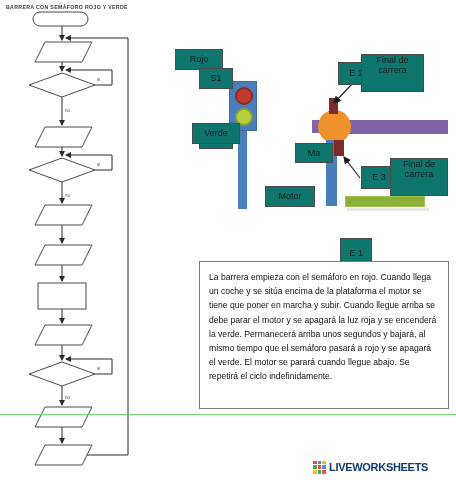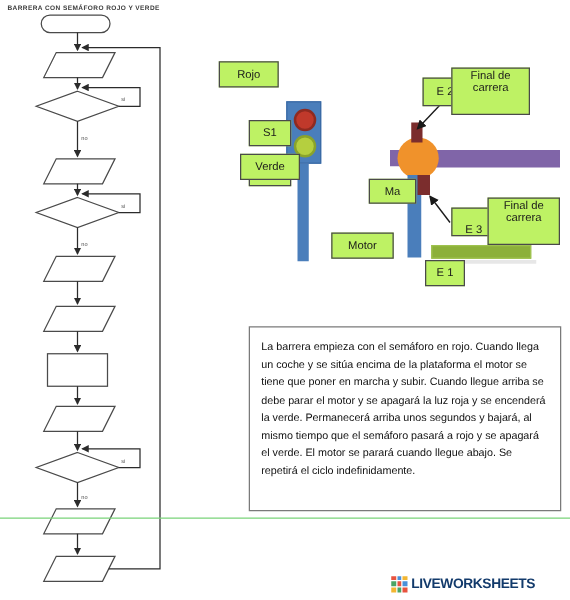--- a/index.html
+++ b/index.html
@@ -25,21 +25,21 @@
 
   
   .greenline{
     position:absolute;left:0;top:414px;width:456px;height:1px;
     background:#7ad47a;
   }
 
   
   .box{
     position:absolute;
-    background:#bef264;
+    background:#0f766e;
     border:1px solid #4a4a4a;
     color:#1a1a1a;
     display:flex;align-items:center;justify-content:center;
     font-size:9px;
     box-sizing:border-box;
     line-height:1.15;
   }
   .box.two-line{flex-direction:column;justify-content:flex-start;}
   .box.two-line span{display:block;}
 
@@ -213,21 +213,21 @@
         <path d="M0,0 L7,3.5 L0,7 z" fill="#1a1a1a"></path>
       </marker>
     </defs>
     <line x1="352" y1="84" x2="334" y2="103" stroke="#1a1a1a" stroke-width="1.1" marker-end="url(#ah2)"></line>
     <line x1="360" y1="178" x2="344" y2="157" stroke="#1a1a1a" stroke-width="1.1" marker-end="url(#ah2)"></line>
   </svg>
 
   <div class="box" style="left:175px;top:49px;width:48px;height:21px;">
     <span>Rojo</span>
   </div>
-  <div class="box" style="left:199px;top:68px;width:34px;height:21px;margin-top:28px;">
+  <div class="box" style="left:199px;top:68px;width:34px;height:21px;">
     <span>S1</span>
   </div>
   <div class="box" style="left:199px;top:105px;width:34px;height:21px;margin-top:23px;">
     <span>S2</span>
   </div>
   <div class="box" style="left:192px;top:123px;width:48px;height:21px;">
     <span>Verde</span>
   </div>
 
   <div class="box" style="left:338px;top:62px;width:36px;height:23px;">
@@ -238,29 +238,29 @@
     <span>carrera</span>
   </div>
 
   <div class="box" style="left:275px;top:143px;width:38px;height:20px;margin-left:20px;">
     <span>Ma</span>
   </div>
   <div class="box" style="left:265px;top:163px;width:50px;height:21px;margin-top:23px;">
     <span>Motor</span>
   </div>
 
-  <div class="box" style="left:361px;top:166px;width:36px;height:23px;align-items:flex-end;">
+  <div class="box" style="left:361px;top:166px;width:36px;height:23px;">
     <span>E 3</span>
   </div>
   <div class="box two-line" style="left:390px;top:158px;width:58px;height:38px;">
     <span>Final de</span>
     <span>carrera</span>
   </div>
 
-  <div class="box" style="left:340px;top:208px;width:32px;height:21px;">
+  <div class="box" style="left:340px;top:238px;width:32px;height:31px;">
     <span>E 1</span>
   </div>
 
   <div class="desc">La barrera empieza  con el semáforo en rojo. Cuando llega un coche y se sitúa encima de la plataforma el motor se tiene que poner en marcha y subir. Cuando llegue arriba se debe parar el motor y se apagará la luz roja y se encenderá la verde. Permanecerá arriba unos segundos y bajará, al mismo tiempo que el semáforo pasará a rojo y se apagará el verde. El motor se parará cuando llegue abajo. Se repetirá el ciclo indefinidamente.</div>
 
   <div class="lw">
     <span class="lw-grid">
       <i style="background:#e8533f"></i>
         <i style="background:#4a90d9"></i>
         <i style="background:#f2b632"></i>

